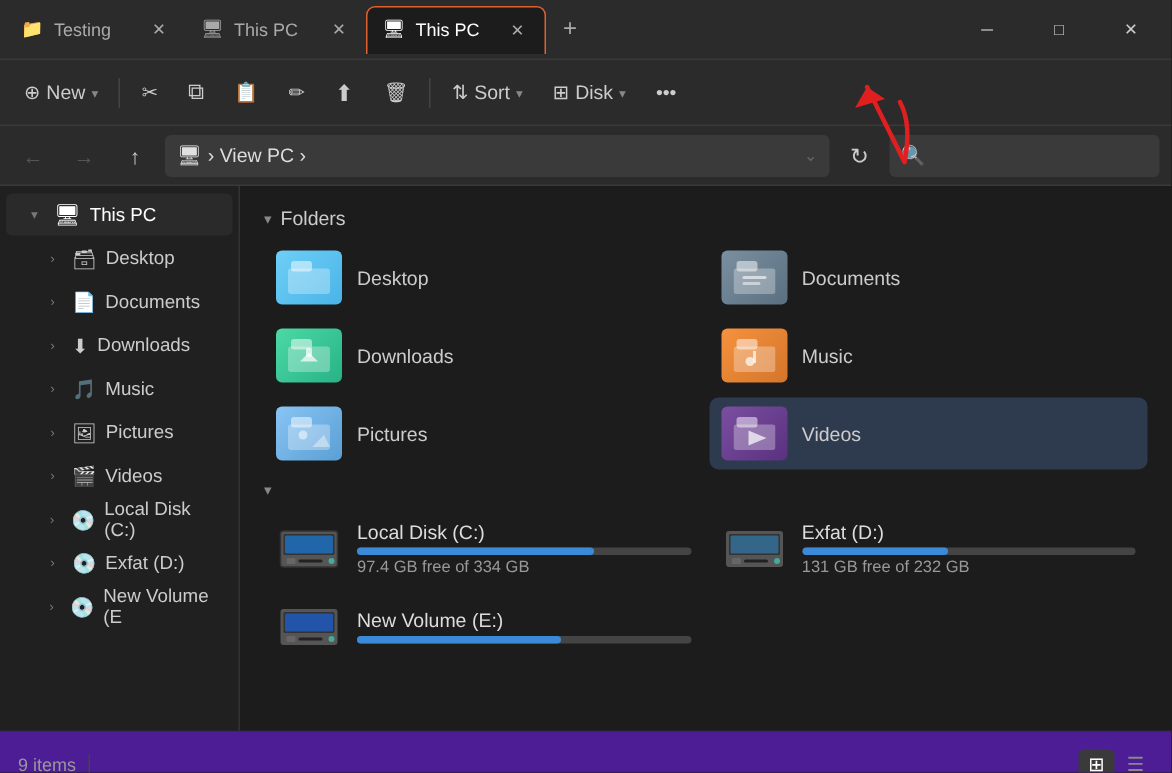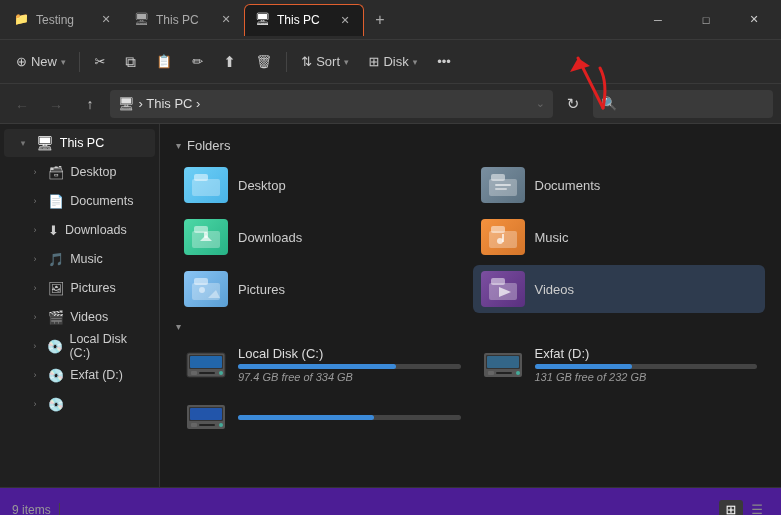--- a/index.html
+++ b/index.html
@@ -285,21 +285,21 @@
       height: 5px;
       background: #444;
       border-radius: 3px;
       margin: 3px 0 2px 0;
     }
     .drive-bar-fill {
       height: 100%;
       border-radius: 3px;
       background: #3b8ad9;
     }
-    .drive-free { font-size: 11px; color: #999; font-style: italic; }
+    .drive-free { font-size: 11px; color: #999; }
 
     
     .status-bar {
       display: flex;
       align-items: center;
       background: #4c1d95;
       height: 44px;
       padding: 0 12px;
       border-top: 1px solid #333;
       font-size: 12px;
@@ -392,21 +392,21 @@
     <span>•••</span>
   </div>
 </div>
 
 <div class="address-row">
   <div class="nav-btn disabled">←</div>
   <div class="nav-btn disabled">→</div>
   <div class="nav-btn">↑</div>
   <div class="address-bar">
     <span>🖥</span>
-    <span class="address-text">›  This PC  ›</span>
+    <span class="address-text">›  View PC  ›</span>
     <span class="address-caret">⌄</span>
   </div>
   <div class="refresh-btn">↻</div>
   <div class="search-bar">
     <span style="color:#888;font-size:13px;">🔍</span>
   </div>
 </div>
 
 <div class="main-layout">
 
@@ -452,20 +452,21 @@
       <span>Local Disk (C:)</span>
     </div>
     <div class="sidebar-item" style="padding-left:24px;">
       <span class="sidebar-expand">›</span>
       <span class="sidebar-item-icon" style="font-size:13px;">💿</span>
       <span>Exfat (D:)</span>
     </div>
     <div class="sidebar-item" style="padding-left:24px;">
       <span class="sidebar-expand">›</span>
       <span class="sidebar-item-icon" style="font-size:13px;">💿</span>
+      <span>New Volume (E</span>
     </div>
   </div>
 
   <div class="content">
 
     <div class="section-header">
       <span class="section-chevron">▾</span>
       <span>Folders</span>
     </div>
     <div class="folder-grid">
@@ -591,20 +592,21 @@
           <svg width="42" height="32" viewBox="0 0 42 32">
             <rect x="2" y="4" width="38" height="24" rx="2" fill="#555"></rect>
             <rect x="4" y="6" width="34" height="14" rx="1" fill="#333"></rect>
             <rect x="5" y="7" width="32" height="12" rx="1" fill="#2255aa"></rect>
             <rect x="6" y="22" width="6" height="4" rx="1" fill="#666"></rect>
             <rect x="14" y="23" width="16" height="2" rx="1" fill="#222"></rect>
             <circle cx="36" cy="24" r="2" fill="#4a9"></circle>
           </svg>
         </div>
         <div class="drive-info">
+          <div class="drive-name">New Volume (E:)</div>
           <div class="drive-bar-bg">
             <div class="drive-bar-fill" style="width:61%"></div>
           </div>
         </div>
       </div>
     </div>
   </div>
 </div>
 
 <div class="status-bar">

